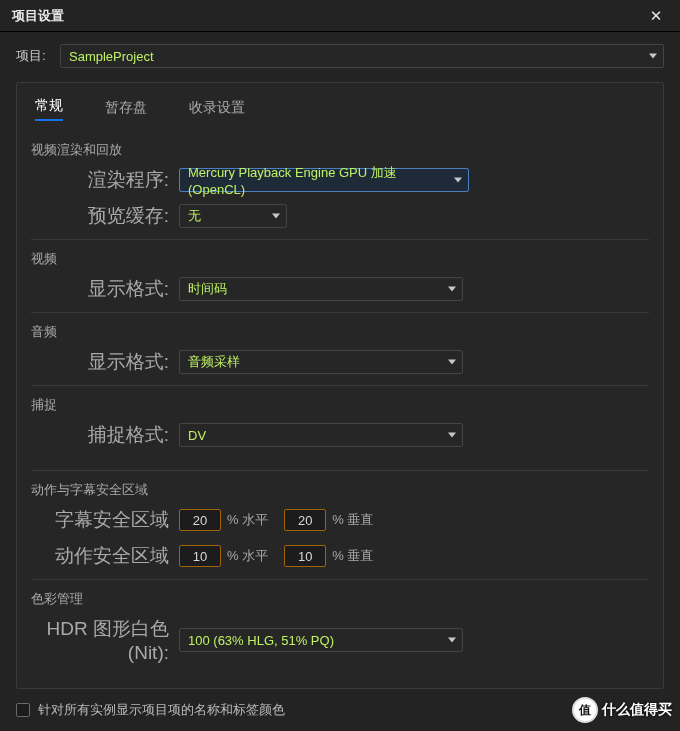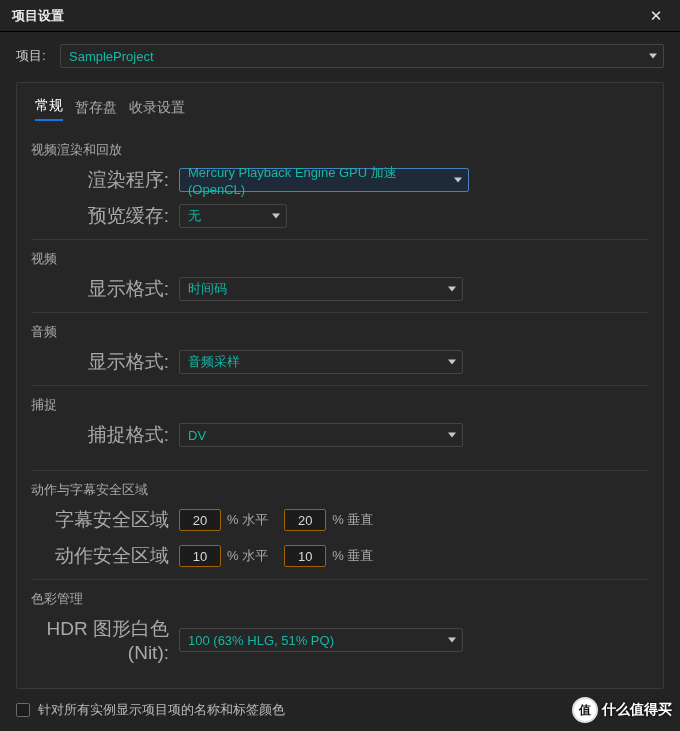--- a/index.html
+++ b/index.html
@@ -36,39 +36,39 @@
   .project-row label { color: #c8c8c8; font-size: 13px; min-width: 36px; }
   .dropdown {
     position: relative;
     background: #262626;
     border: 1px solid #444;
     border-radius: 2px;
     height: 24px;
     display: flex;
     align-items: center;
     padding: 0 22px 0 8px;
-    color: #14b8a6;
+    color: #bef264;
     font-size: 13px;
     cursor: pointer;
   }
   .dropdown.blue { border-color: #4a7fbf; background: #1f2a38; }
   .dropdown .chev {
     position: absolute; right: 6px; top: 50%; transform: translateY(-50%);
     width: 0; height: 0; border-left: 4px solid transparent;
     border-right: 4px solid transparent; border-top: 5px solid #c8c8c8;
   }
   .panel {
     border: 1px solid #3a3a3a;
     background: #262626;
     border-radius: 2px;
     padding: 0 14px 14px 14px;
   }
   .tabs {
     display: flex;
-    gap: 12px;
+    gap: 42px;
     padding: 14px 4px 10px 4px;
     align-items: flex-end;
   }
   .tab {
     color: #a9a9a9;
     font-size: 14px;
     cursor: pointer;
     padding-bottom: 4px;
   }
   .tab.active {

